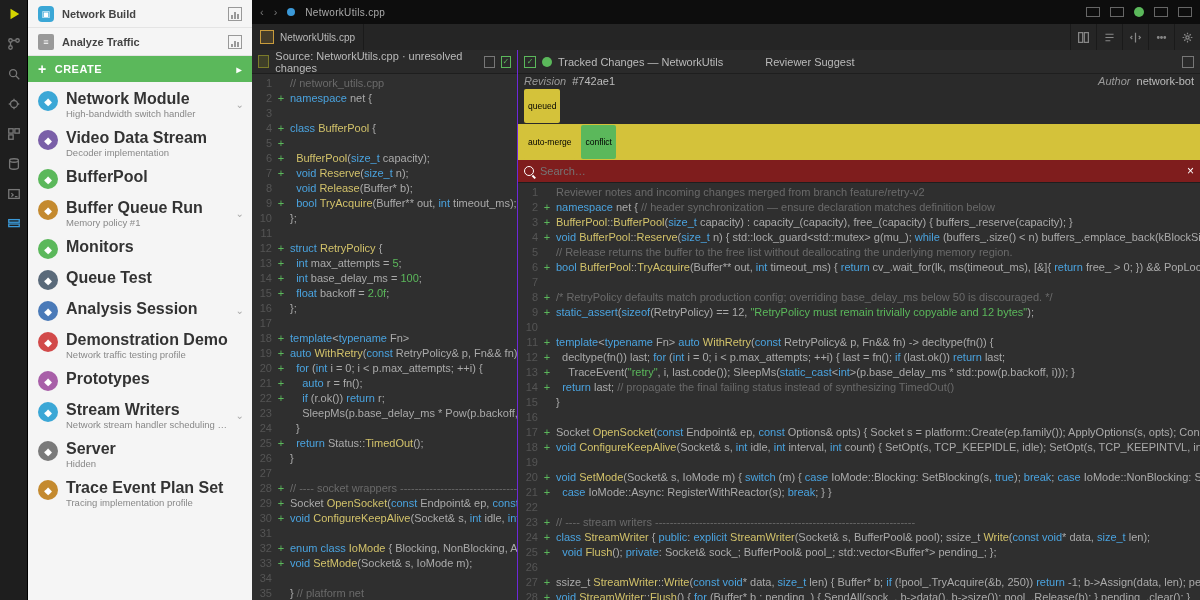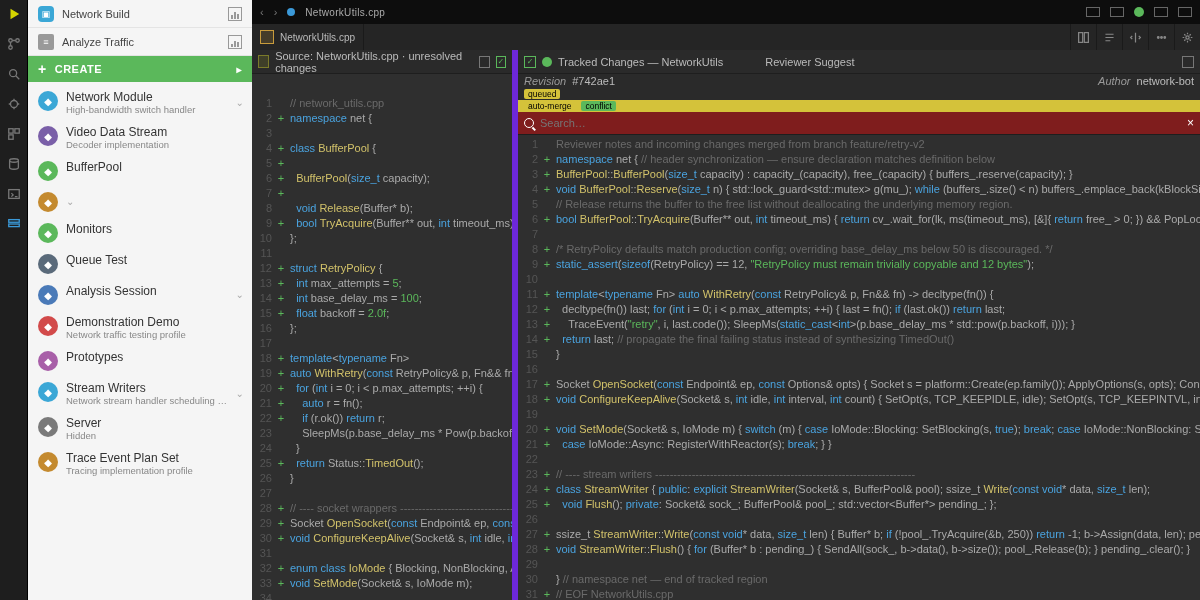--- a/index.html
+++ b/index.html
@@ -11,35 +11,35 @@
 .activity-bar { width: 28px; background: #1e1e1e; display: flex; flex-direction: column; align-items: center; padding-top: 6px; gap: 14px; border-right: 1px solid #000; }
 .activity-bar .ico { width: 16px; height: 16px; display: flex; align-items: center; justify-content: center; color: #777; cursor: pointer; }
 .activity-bar .ico.play { color: #d4d400; }
 .activity-bar .ico.active { color: #3b99d8; }
 .activity-bar .ico svg { width: 14px; height: 14px; }
 
 
 .sidebar { width: 224px; background: #f5f5f5; color: #333; display: flex; flex-direction: column; }
 .sidebar .topitem { height: 28px; display: flex; align-items: center; padding: 0 10px; gap: 8px; border-bottom: 1px solid #e4e4e4; }
 .sidebar .topitem .badge { width: 16px; height: 16px; border-radius: 4px; display: flex; align-items: center; justify-content: center; color: #fff; font-size: 9px; }
-.sidebar .topitem .lbl { flex: 1; font-weight: 400; color: #444; }
+.sidebar .topitem .lbl { flex: 1; font-weight: 700; color: #444; }
 .sidebar .topitem .chart-ico { width: 14px; height: 14px; border: 1px solid #999; display: flex; align-items: flex-end; justify-content: space-around; padding: 1px; }
 .sidebar .topitem .chart-ico span { width: 2px; background: #999; }
 .sidebar .topitem.yellow .badge { background: #3ba7d6; }
 .sidebar .topitem.grey .badge { background: #999; border-radius: 2px; }
 
 .sidebar .create-bar { height: 26px; background: #5bb85b; color: #fff; display: flex; align-items: center; padding: 0 10px; gap: 8px; font-weight: 600; letter-spacing: .5px; }
 .sidebar .create-bar .plus { font-size: 14px; font-weight: bold; }
 .sidebar .create-bar::after { content: "▸"; margin-left: auto; font-size: 10px; }
 
 .sb-list { flex: 1; overflow: hidden; padding: 4px 0; }
 .sb-item { padding: 4px 8px 6px 10px; display: flex; gap: 8px; align-items: flex-start; }
 .sb-item .icn { width: 20px; height: 20px; border-radius: 50%; display: flex; align-items: center; justify-content: center; color: #fff; font-size: 10px; flex-shrink: 0; margin-top: 1px; }
 .sb-item .txt { flex: 1; overflow: hidden; }
-.sb-item .ttl { font-weight: 400; font-size: 12px; color: #333; white-space: nowrap; overflow: hidden; text-overflow: ellipsis; }
+.sb-item .ttl { font-weight: 700; font-size: 16px; color: #333; white-space: nowrap; overflow: hidden; text-overflow: ellipsis; }
 .sb-item .sub { font-size: 9.5px; color: #888; white-space: nowrap; overflow: hidden; text-overflow: ellipsis; }
 .sb-item .chev { color: #aaa; font-size: 10px; align-self: center; }
 
 
 .main { flex: 1; background: #2f2f2f; display: flex; flex-direction: column; overflow: hidden; }
 
 .title-bar { height: 24px; background: #0d0d0d; display: flex; align-items: center; padding: 0 8px; gap: 10px; color: #888; }
 .title-bar .back { color: #777; }
 .title-bar .fwd { color: #777; }
 .title-bar .dot { width: 8px; height: 8px; border-radius: 50%; background: #3b99d8; }
@@ -51,21 +51,21 @@
 .tab-row { height: 26px; background: #252525; display: flex; align-items: stretch; }
 .tab-row .left { display: flex; align-items: center; gap: 6px; padding: 0 8px; border-right: 1px solid #1a1a1a; }
 .tab-row .left .sq { width: 14px; height: 14px; border: 1px solid #c89b3c; background: rgba(200,155,60,.2); }
 .tab-row .left .lbl { color: #bbb; font-size: 10px; }
 .tab-row .spacer { flex: 1; }
 .tab-row .ricon { width: 26px; display: flex; align-items: center; justify-content: center; color: #888; border-left: 1px solid #1a1a1a; }
 .tab-row .ricon svg { width: 13px; height: 13px; }
 
 .split { flex: 1; display: flex; overflow: hidden; }
 .pane { display: flex; flex-direction: column; overflow: hidden; background: #2f2f2f; }
-.pane.left { width: 266px; border-right: 6px solid #6d28d9; gap: 20px; }
+.pane.left { width: 266px; border-right: 1px solid #6d28d9; }
 .pane.right { flex: 1; }
 
 .pane-head { height: 24px; display: flex; align-items: center; padding: 0 6px; gap: 6px; background: #2a2a2a; border-bottom: 1px solid #1e1e1e; font-size: 9.5px; color: #bbb; }
 .pane-head .sq { width: 13px; height: 13px; border: 1px solid #7a7a2a; background: rgba(150,150,40,.2); }
 .pane-head .chk { width: 12px; height: 12px; border: 1px solid #5bb85b; display: flex; align-items: center; justify-content: center; color: #5bb85b; font-size: 8px; }
 .pane-head .dot { width: 10px; height: 10px; border-radius: 50%; background: #5bb85b; }
 .pane-head .pop { width: 12px; height: 12px; border: 1px solid #777; }
 .pane-head .sp { flex: 1; }
 
 
@@ -77,21 +77,21 @@
 .code .txt .kw { color: #4aa3df; }
 .code .txt .str { color: #5bb85b; }
 .code .txt .cm { color: #6a6a6a; }
 .code .txt .fn { color: #d2c26a; }
 
 
 .diff-head { background: #2a2a2a; border-bottom: 1px solid #1e1e1e; }
 .diff-row { display: flex; align-items: center; gap: 6px; padding: 1px 6px; font-size: 9.5px; }
 .diff-row .lab { color: #999; font-style: italic; }
 .diff-row .val { color: #bbb; }
-.diff-row .pill { padding: 0 4px; border-radius: 2px; font-size: 8.5px; }
+.diff-row .pill { padding: 12px 4px; border-radius: 2px; font-size: 8.5px; }
 .diff-row .pill.y { background: #d4c23a; color: #000; }
 .diff-row .pill.g { background: #5bb85b; color: #000; }
 .diff-row.yellowbar { background: #d4c23a; color: #000; }
 .diff-row.bluebar { background: #7f1d1d; color: #fff; height: 22px; }
 .diff-row.bluebar .srch { width: 10px; height: 10px; border: 1.5px solid #fff; border-radius: 50%; position: relative; }
 .diff-row.bluebar .srch::after { content: ""; position: absolute; width: 4px; height: 1.5px; background: #fff; bottom: -2px; right: -3px; transform: rotate(45deg); }
 .diff-row.bluebar .close { color: #fff; font-size: 12px; }
 
 
 svg { fill: none; stroke: currentColor; stroke-width: 1.5; }
@@ -194,20 +194,24 @@
           </span>
         </div>
         <div class="sb-item">
           <span class="icn" style="background:#5bb85b">◆</span>
           <span class="txt">
             <div class="ttl">BufferPool</div>
           </span>
         </div>
         <div class="sb-item">
           <span class="icn" style="background:#c48a2f">◆</span>
+          <span class="txt">
+            <div class="ttl">Buffer Queue Run</div>
+            <div class="sub">Memory policy #1</div>
+          </span>
           <span class="chev">⌄</span>
         </div>
         <div class="sb-item">
           <span class="icn" style="background:#5bb85b">◆</span>
           <span class="txt">
             <div class="ttl">Monitors</div>
           </span>
         </div>
         <div class="sb-item">
           <span class="icn" style="background:#5a6a7a">◆</span>
@@ -349,20 +353,21 @@
               <span class="mark">+</span>
             </div>
             <div class="ln">
               <span class="gut">6</span>
               <span class="mark">+</span>
               <span class="txt">&nbsp;&nbsp;<span class="fn">BufferPool</span>(<span class="kw">size_t</span> capacity);</span>
             </div>
             <div class="ln">
               <span class="gut">7</span>
               <span class="mark">+</span>
+              <span class="txt">&nbsp;&nbsp;<span class="kw">void</span> <span class="fn">Reserve</span>(<span class="kw">size_t</span> n);</span>
             </div>
             <div class="ln">
               <span class="gut">8</span>
               <span class="mark"></span>
               <span class="txt">&nbsp;&nbsp;<span class="kw">void</span> <span class="fn">Release</span>(Buffer* b);</span>
             </div>
             <div class="ln">
               <span class="gut">9</span>
               <span class="mark">+</span>
               <span class="txt">&nbsp;&nbsp;<span class="kw">bool</span> <span class="fn">TryAcquire</span>(Buffer** out, <span class="kw">int</span> timeout_ms);</span>

